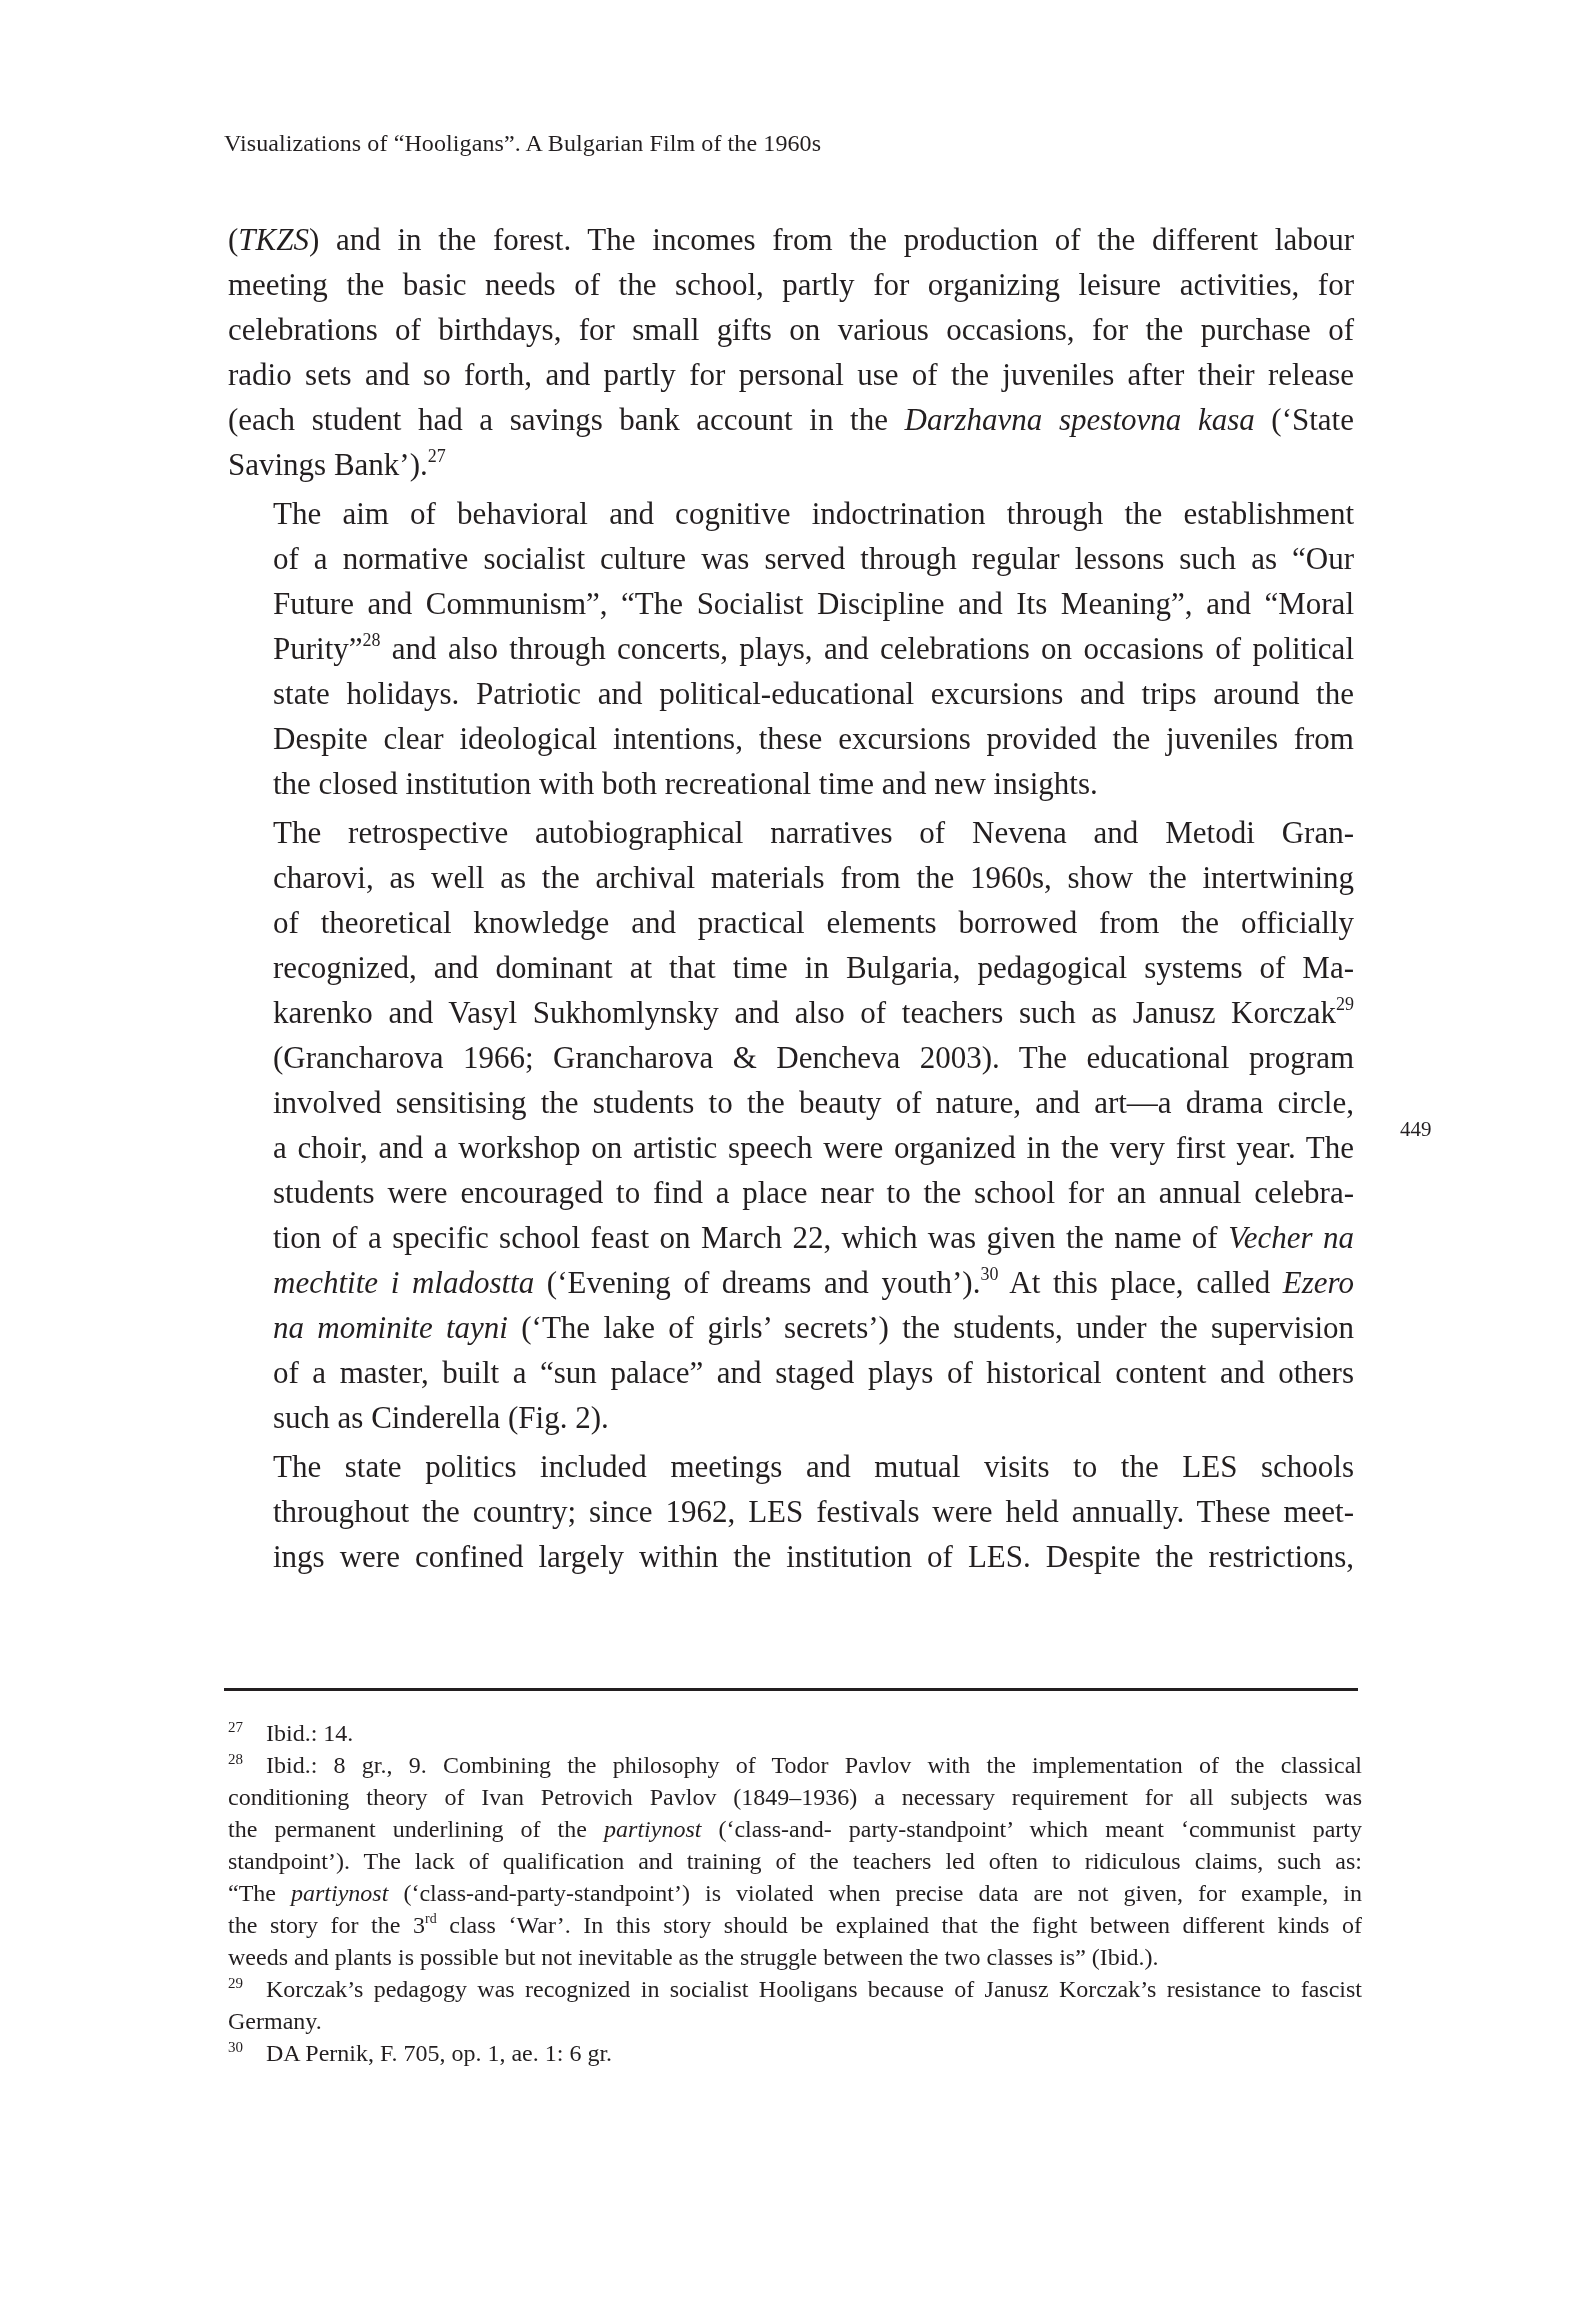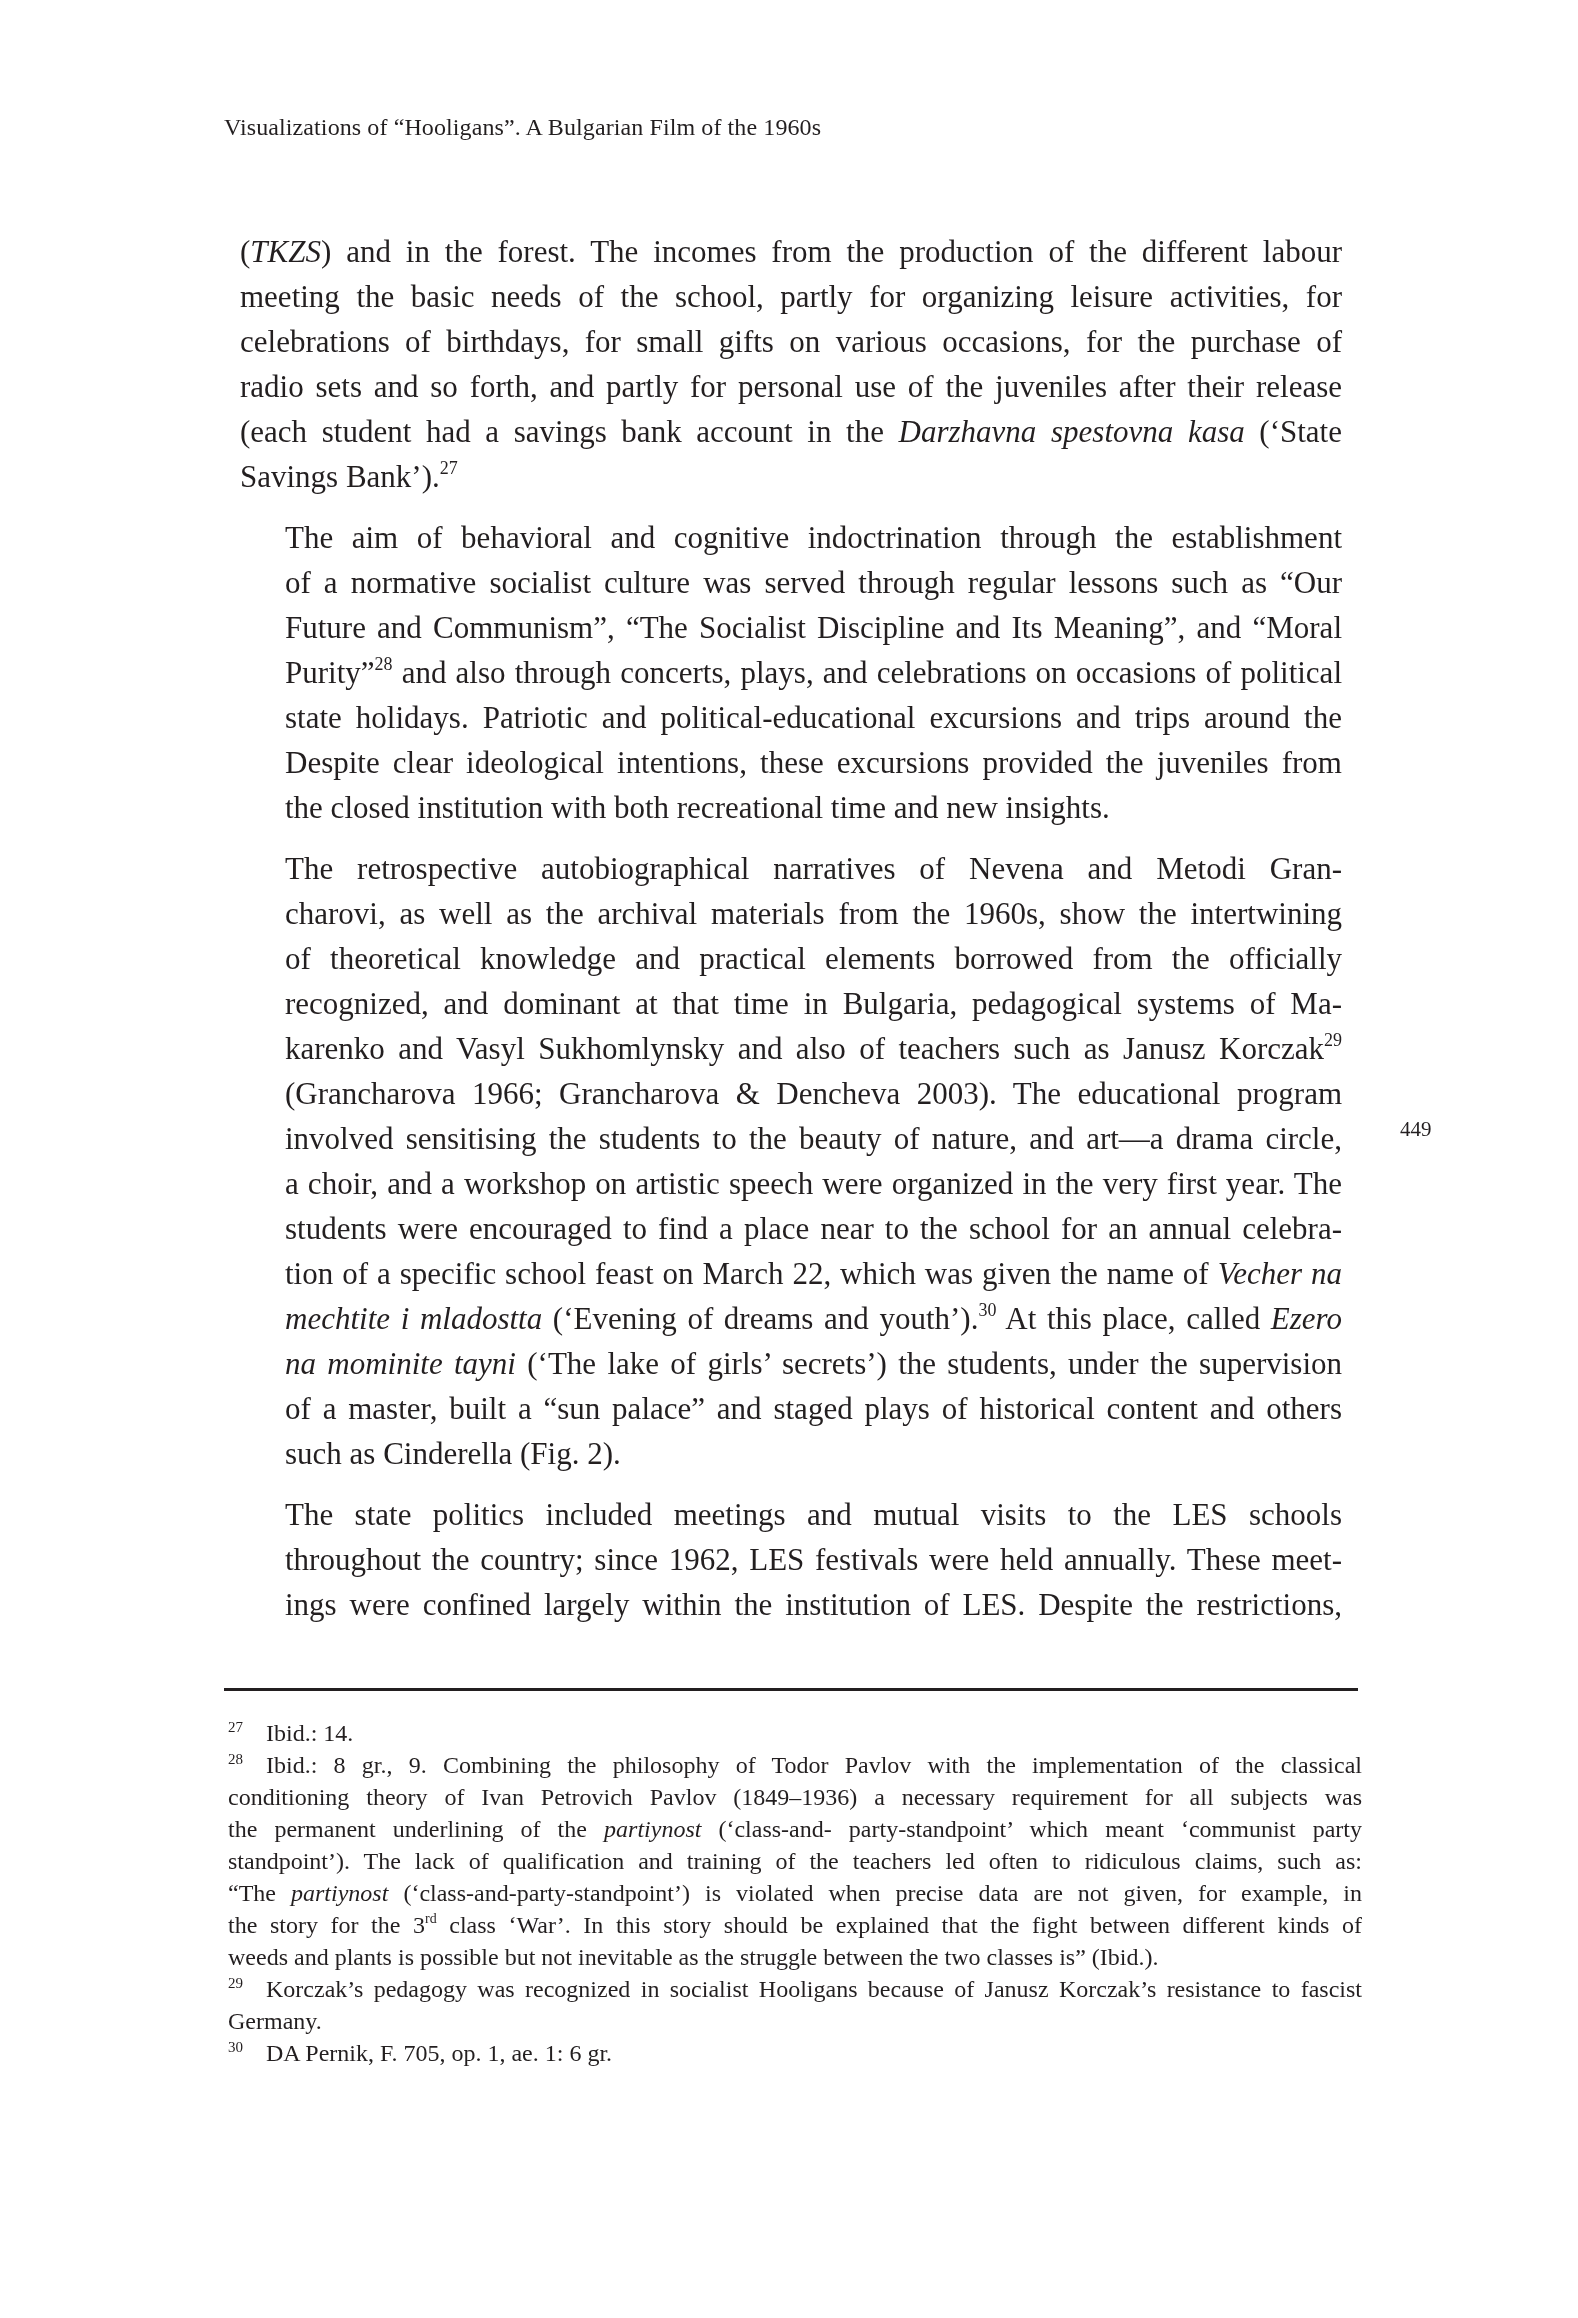--- a/index.html
+++ b/index.html
@@ -1,20 +1,20 @@
 <!DOCTYPE html>
 <html style="font-size:13.4px"><head>
 <meta charset="utf-8">
 <style>
   html, body { margin: 0; padding: 0; background: #ffffff; }
   body { width: 1579px; height: 2319px; position: relative; overflow: hidden;
          font-family: "Liberation Serif", "DejaVu Serif", serif; color: #231f20; }
-  .running-head { position: absolute; left: 224px; top: 114px; font-size: 24px; letter-spacing: 0.1px; }
+  .running-head { position: absolute; left: 224px; top: 130px; font-size: 24px; letter-spacing: 0.1px; }
   .body-text { position: absolute; left: 224px; top: 213px; width: 1134px; font-size: 31px; line-height: 45px; text-align: justify; }
-  .body-text p { margin: 16px; hyphens: manual; font-family: Liberation Serif, serif; }
+  .body-text p { margin: 4px; hyphens: manual; font-family: Liberation Serif, serif; }
   .body-text p.indent { text-indent: 45px; }
   .body-text p .line { display: block; text-align: justify; text-align-last: justify; }
   .body-text p .line.last { text-align-last: left; }
   sup { font-size: 0.58em; line-height: 0; vertical-align: 0.75em; }
   .rule { position: absolute; left: 224px; top: 1688px; width: 1134px; height: 2.5px; background: #231f20; }
   .footnotes { position: absolute; left: 228px; top: 1717px; width: 1134px; font-size: 24px; line-height: 32px; }
   .fn { margin: 0; text-align: justify; }
   .fn .line { display: block; text-align-last: justify; }
   .fn .line.last { text-align-last: left; }
   .fn .num { display: inline-block; width: 38px; font-size: 15px; vertical-align: 9.2px; line-height: 0; }

